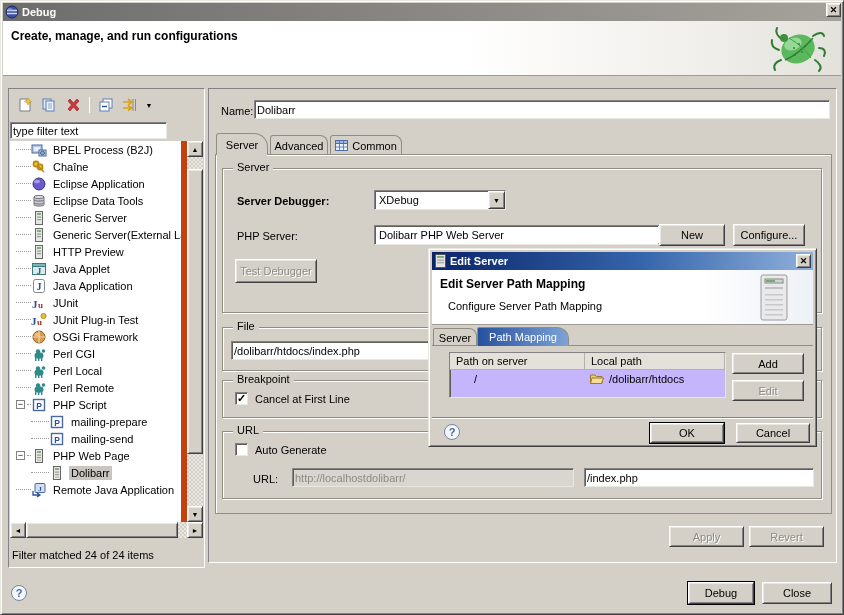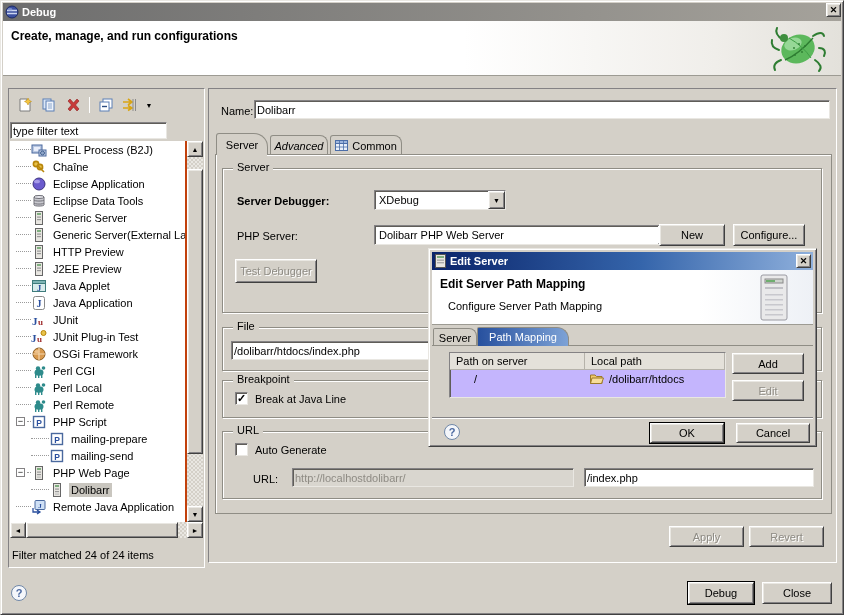--- a/index.html
+++ b/index.html
@@ -48,21 +48,21 @@
   #bug { position:absolute; right:14px; top:3px; }
 
   
   #left-panel { position:absolute; left:7px; top:87px; width:197px; height:480px;
                 border:1px solid; border-color:#848284 #fff #fff #848284; background:#d4d0c8; }
   #lp-toolbar { position:absolute; left:2px; top:4px; height:24px; display:flex; align-items:center; gap:4px; padding-left:4px; }
   .tbi { width:20px; height:20px; display:flex; align-items:center; justify-content:center; }
   .tbsep { width:1px; height:16px; background:#9a988f; border-right:1px solid #fff; margin:0 2px; }
   #filter-box { left:1px; top:33px; width:157px; height:17px; }
   #tree { position:absolute; left:1px; top:52px; width:177px; height:381px; background:#fff; overflow:hidden;
-          border-right:2px solid #c2410c; }
+          border-right:6px solid #c2410c; }
   .tree-row { height:17px; display:flex; align-items:center; white-space:nowrap; }
   .tree-row .sp { flex:none; }
   .tree-row .stub { flex:none; height:1px; border-top:1px dotted #9a9a9a; }
   .tree-row .exp { flex:none; width:9px; height:9px; background:#fff; border:1px solid #848284; font-size:9px;
                    line-height:7px; text-align:center; margin-right:2px; }
   .tree-row .lab { padding:1px 2px; }
   .tree-row .lab.selected { background:#c9c6bf; }
   .ti { flex:none; width:16px; height:16px; margin-right:4px; }
   
   .sb-btn { position:absolute; font-size:7px; }
@@ -289,33 +289,20 @@
               <rect x="6" y="9" width="4" height="1.2" fill="#999"></rect>
             </svg>
           </span>
           <span class="lab">HTTP Preview</span>
         </div>
         <div class="tree-row">
           <span class="sp" style="width: 6px;"></span>
           <span class="stub" style="width: 15px;"></span>
           <span class="ti">
             <svg width="16" height="16" viewBox="0 0 16 16">
-              <rect x="4.5" y="1.5" width="7" height="13" fill="#e8e6e1" stroke="#666"></rect>
-              <rect x="6" y="3" width="4" height="2" fill="#7fae7f"></rect>
-              <rect x="6" y="6.5" width="4" height="1.2" fill="#999"></rect>
-              <rect x="6" y="9" width="4" height="1.2" fill="#999"></rect>
-            </svg>
-          </span>
-          <span class="lab">J2EE Preview</span>
-        </div>
-        <div class="tree-row">
-          <span class="sp" style="width: 6px;"></span>
-          <span class="stub" style="width: 15px;"></span>
-          <span class="ti">
-            <svg width="16" height="16" viewBox="0 0 16 16">
               <rect x="1.5" y="2.5" width="13" height="11" fill="#d9ecec" stroke="#3e7c7c"></rect>
               <rect x="1.5" y="2.5" width="13" height="3" fill="#7fb5b5" stroke="#3e7c7c"></rect>
               <text x="8" y="12.5" font-size="8.5" font-weight="bold" fill="#2a4f9e" text-anchor="middle" font-family="Liberation Serif,serif">J</text>
             </svg>
           </span>
           <span class="lab">Java Applet</span>
         </div>
         <div class="tree-row">
           <span class="sp" style="width: 6px;"></span>
           <span class="stub" style="width: 15px;"></span>
@@ -505,21 +492,21 @@
 
   <div id="right-panel">
     <span class="lbl" style="left:12px;top:16px;">Name:</span>
     <div id="name-field" class="sunken">
       <input value="Dolibarr" style="">
     </div>
 
     <div class="tab active" style="left:7px;top:44px;width:52px;height:22px;">
       <span>Server</span>
     </div>
-    <div class="tab" style="left:61px;top:46px;width:58px;height:20px;font-style:italic;">
+    <div class="tab" style="left:61px;top:46px;width:58px;height:20px;">
       <span>Advanced</span>
     </div>
     <div class="tab" style="left:121px;top:46px;width:72px;height:20px;">
       <span>
         <svg width="13" height="11" viewBox="0 0 13 11">
             <rect x="0.5" y="0.5" width="12" height="10" fill="#eaf0fa" stroke="#4c6ea8"></rect>
             <rect x="0.5" y="0.5" width="12" height="3" fill="#9db5dd" stroke="#4c6ea8"></rect>
             <path d="M4.5 0.5 V10.5 M8.5 0.5 V10.5 M0.5 7 H12.5" stroke="#4c6ea8" stroke-width="0.8"></path>
           </svg>
       </span>
@@ -554,21 +541,21 @@
       <div class="groupbox" style="left:6px;top:172px;width:600px;height:44px;">
         <span class="legend">File</span>
         <div class="sunken" style="left:8px;top:13px;width:583px;height:19px;">
           <input value="/dolibarr/htdocs/index.php" style="">
         </div>
       </div>
 
       <div class="groupbox" style="left:6px;top:225px;width:600px;height:38px;">
         <span class="legend">Breakpoint</span>
         <span class="checkbox" style="left:12px;top:11px;">✓</span>
-        <span class="lbl" style="left:32px;top:12px;">Break at Java Line</span>
+        <span class="lbl" style="left:32px;top:12px;">Cancel at First Line</span>
       </div>
 
       <div class="groupbox" style="left:6px;top:276px;width:600px;height:68px;">
         <span class="legend">URL</span>
         <span class="checkbox" style="left:12px;top:11px;"></span>
         <span class="lbl" style="left:32px;top:12px;">Auto Generate</span>
         <span class="lbl" style="left:30px;top:41px;">URL:</span>
         <div class="sunken" style="left:69px;top:36px;width:282px;height:19px;background:#d9d6cf;">
           <input disabled="" style="color: rgb(142, 139, 132);" value="http://localhostdolibarr/">
         </div>

